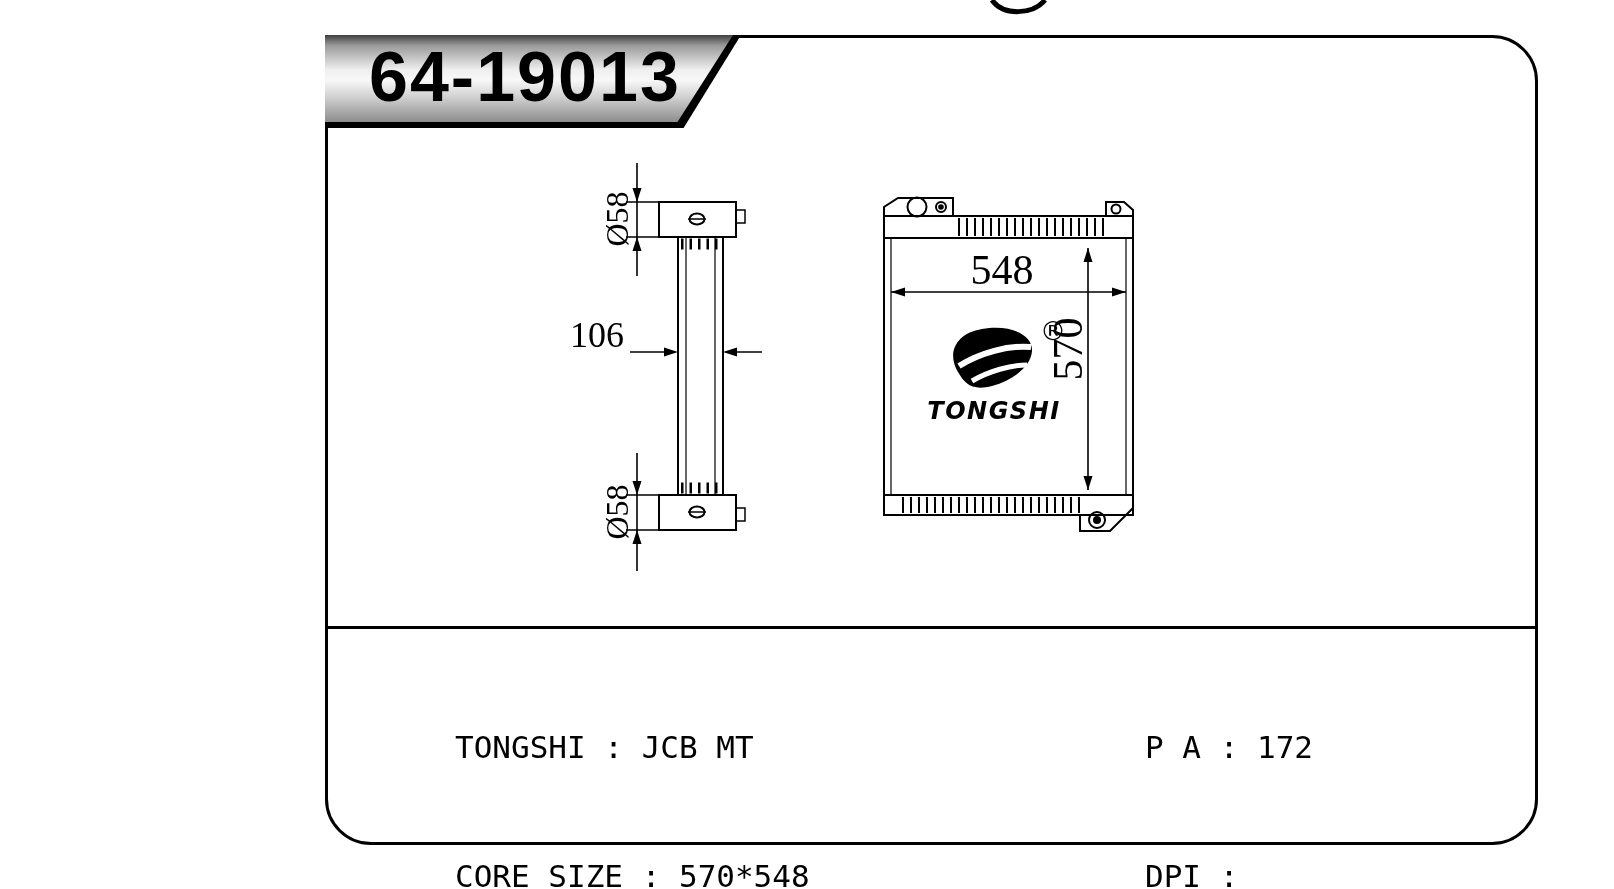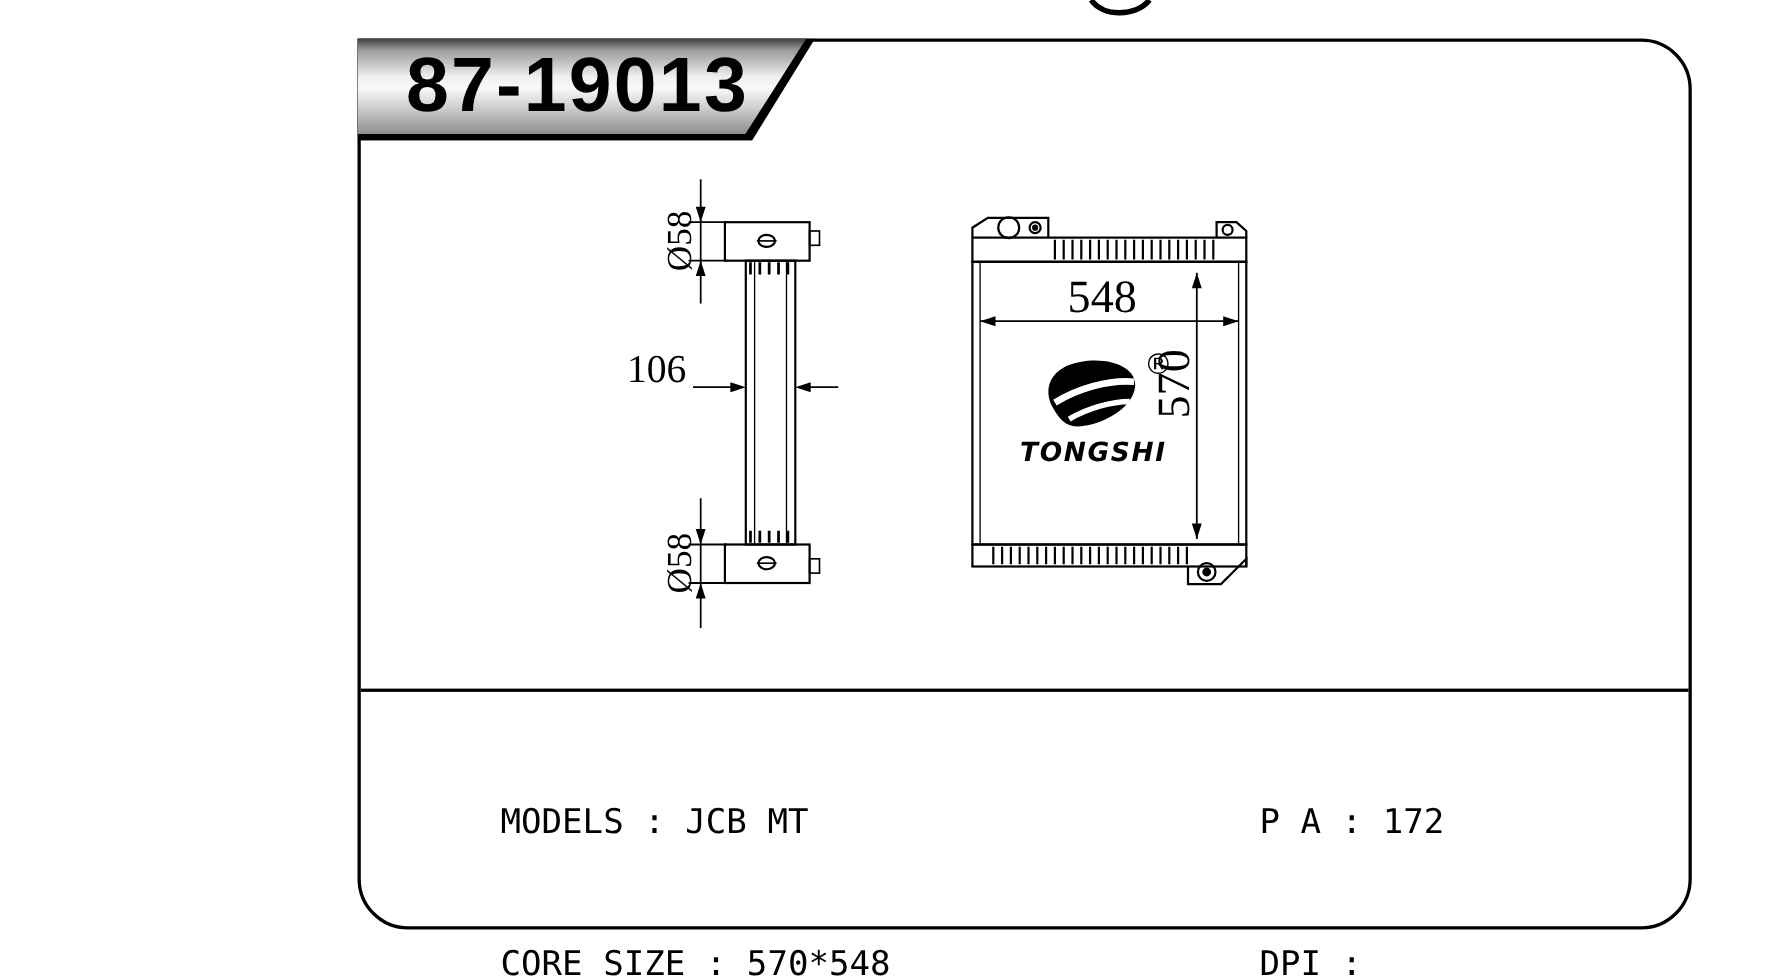--- a/index.html
+++ b/index.html
@@ -142,25 +142,25 @@
                C1031,366 1014,380 992,386 C972,391 965,384 958,372 Z" fill="#000" stroke="none"></path>
       <path d="M959,366 C980,353 1008,345 1031,347" stroke="#fff" stroke-width="6" fill="none"></path>
       <path d="M972,381 C989,371 1011,365 1027,365" stroke="#fff" stroke-width="5" fill="none"></path>
       <text x="1040" y="340" font-size="26" fill="#000" font-family="'DejaVu Sans', sans-serif">®</text>
       <text x="994" y="419" font-size="24" font-weight="bold" font-style="italic" text-anchor="middle" letter-spacing="1.5" fill="#000" font-family="'DejaVu Sans', sans-serif">TONGSHI</text>
     </g>
   </svg>
 
   <div class="banner-back"></div>
   <div class="banner">
-    <span class="pn">87-19013</span>
+    <span class="pn">64-19013</span>
   </div>
 
   <div class="specs specs-left">
-    <div>MODELS : JCB MT</div>
+    <div>TONGSHI : JCB MT</div>
     <div>CORE SIZE : 570*548</div>
     
     
   </div>
   <div class="specs specs-right">
     <div>P A : 172</div>
     <div>DPI :</div>
     
     
   </div>

